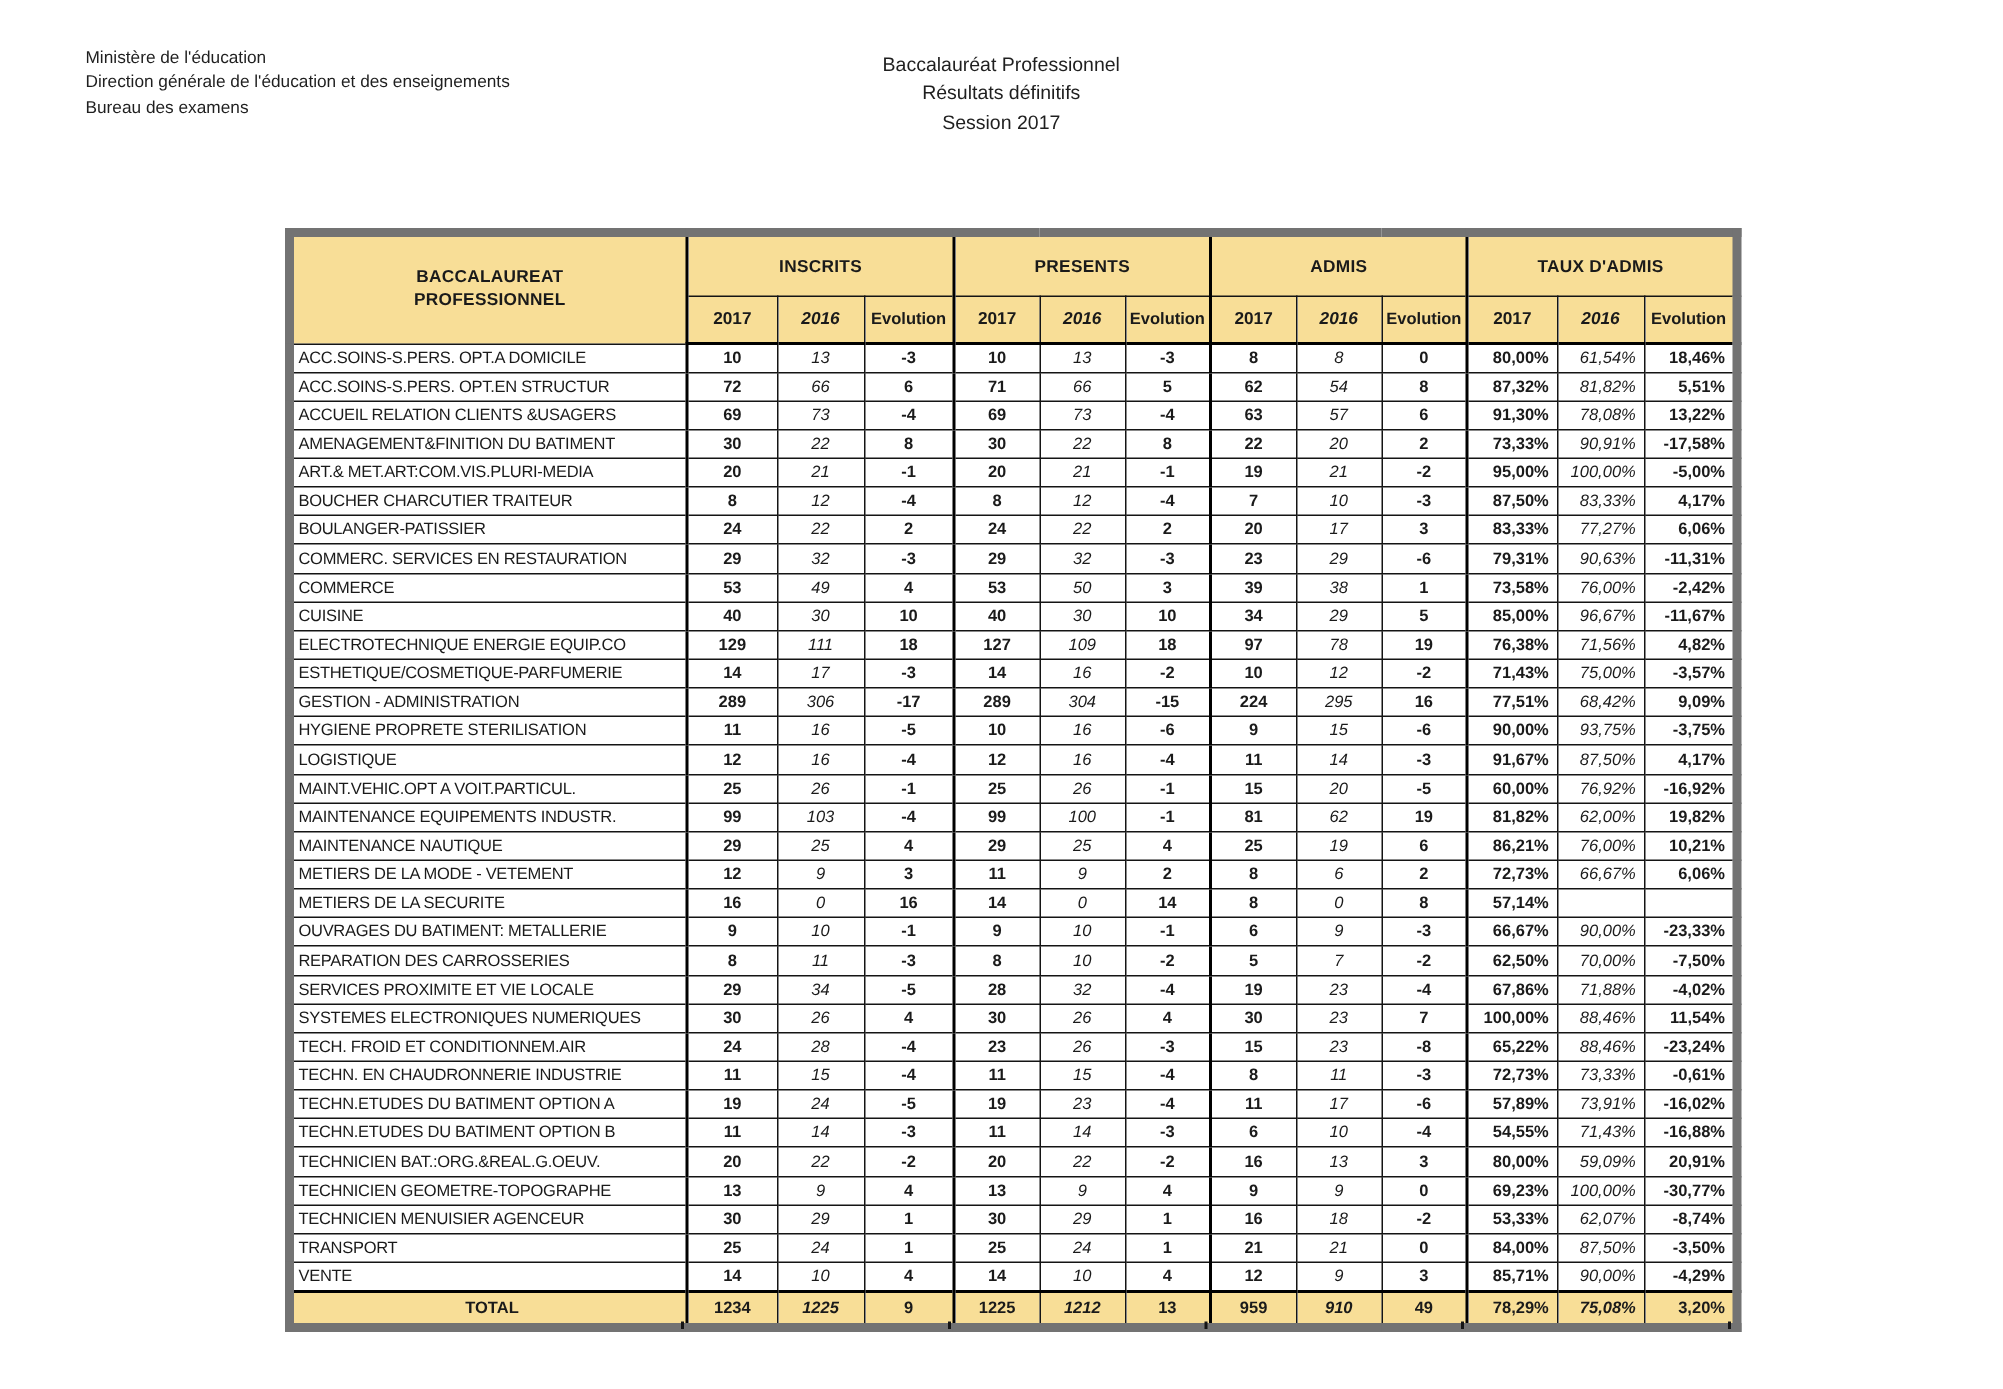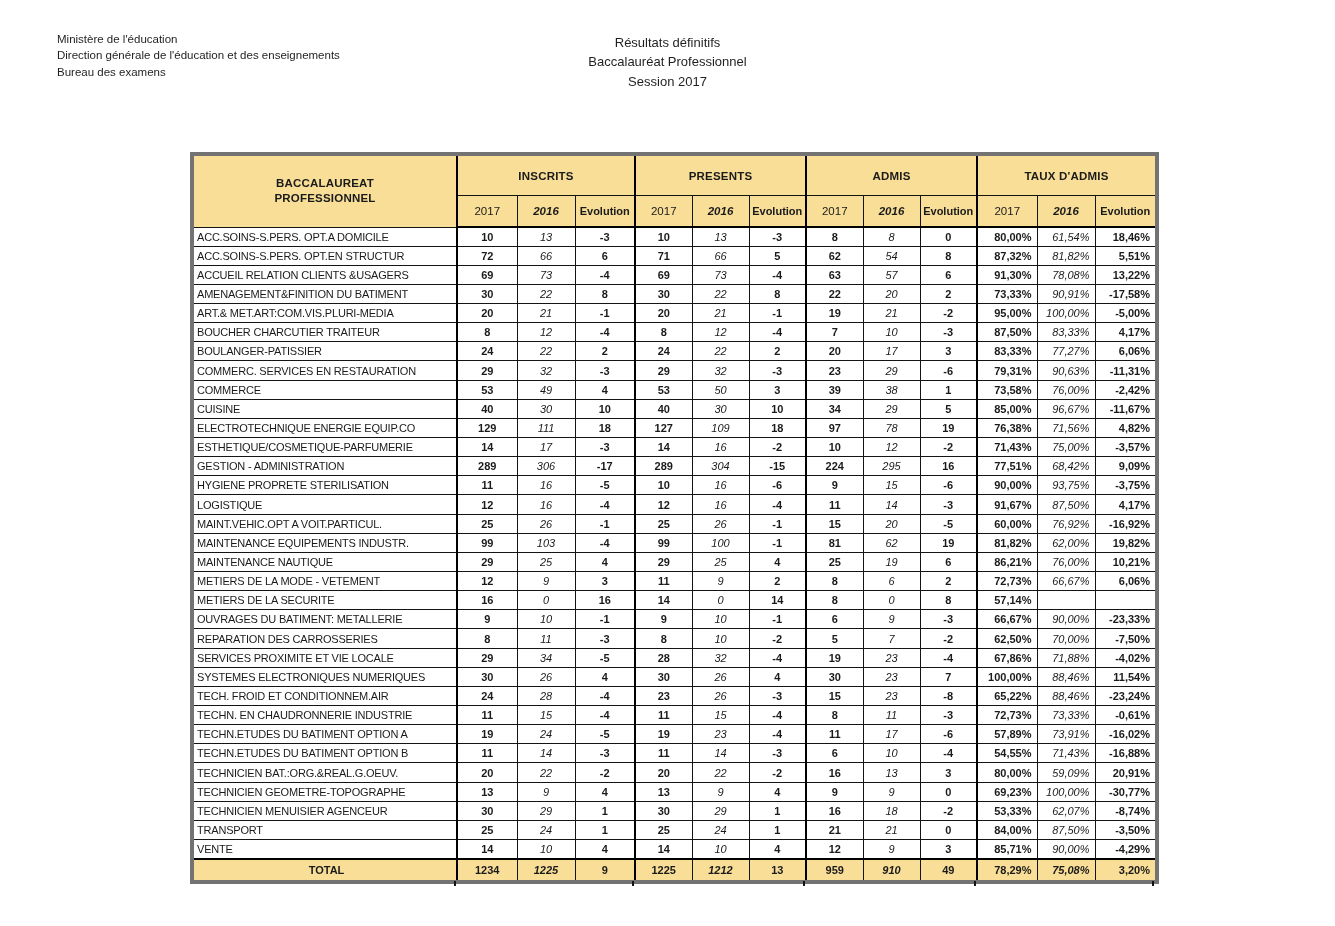--- a/index.html
+++ b/index.html
@@ -7,28 +7,28 @@
     position:relative; width:1335px; height:926px; background:#ffffff;
     font-family:"Liberation Sans", sans-serif; color:#1a1a1a; overflow:hidden;
   }
   .agency { position:absolute; left:57px; top:31px; font-size:11.5px; line-height:16.4px; color:#1f1f1f; }
   .titleblock { position:absolute; left:0; top:33px; width:1335px; text-align:center;
     font-size:13px; line-height:19.4px; color:#1f1f1f; }
 
   table.tbl {
     position:absolute; left:190px; top:152px;
     border-collapse:collapse; table-layout:fixed;
-    border:4px solid #737373; background:#fff;
+    border:6px solid #737373; background:#fff;
   }
   .tbl th, .tbl td { border:1px solid #141414; padding:0; overflow:hidden; white-space:nowrap; }
   .tbl thead th { background:#F8DE97; }
   tr.grp th { height:39px; font-weight:bold; font-size:11.5px; text-align:center; letter-spacing:0.2px; }
   th.corner { font-size:11px; line-height:15px; font-weight:bold; }
   tr.sub th { height:30px; font-size:11.5px; text-align:center; border-bottom:2px solid #000; }
-  tr.sub th.sub-0 { font-weight:normal; }
+  tr.sub th.sub-0 { font-weight:bold; }
   tr.sub th.sub-1 { font-weight:bold; font-style:italic; }
   tr.sub th.sub-2 { font-weight:bold; font-size:11px; }
 
   tbody tr { height:19.15px; }
   td.lab { text-align:left; padding-left:3px; font-size:11px; letter-spacing:-0.2px;margin-top:24px; }
   td.c { text-align:center; font-size:11px; }
   td.pct { text-align:right; padding-right:5px; }
   .b { font-weight:bold; }
   .it { font-style:italic; }
   .gstart { border-left:2px solid #000 !important; }
@@ -44,22 +44,22 @@
 
 <div class="page">
 
   <div class="agency">
     <div>Ministère de l'éducation</div>
     <div>Direction générale de l'éducation et des enseignements</div>
     <div>Bureau des examens</div>
   </div>
 
   <div class="titleblock">
+    <div>Baccalauréat Professionnel</div>
     <div>Résultats définitifs</div>
-    <div>Baccalauréat Professionnel</div>
     <div>Session 2017</div>
   </div>
 
   <table class="tbl">
     <colgroup>
       <col style="width:265px">
       <col style="width:60px">
         <col style="width:58px">
         <col style="width:60px">
       <col style="width:57px">

